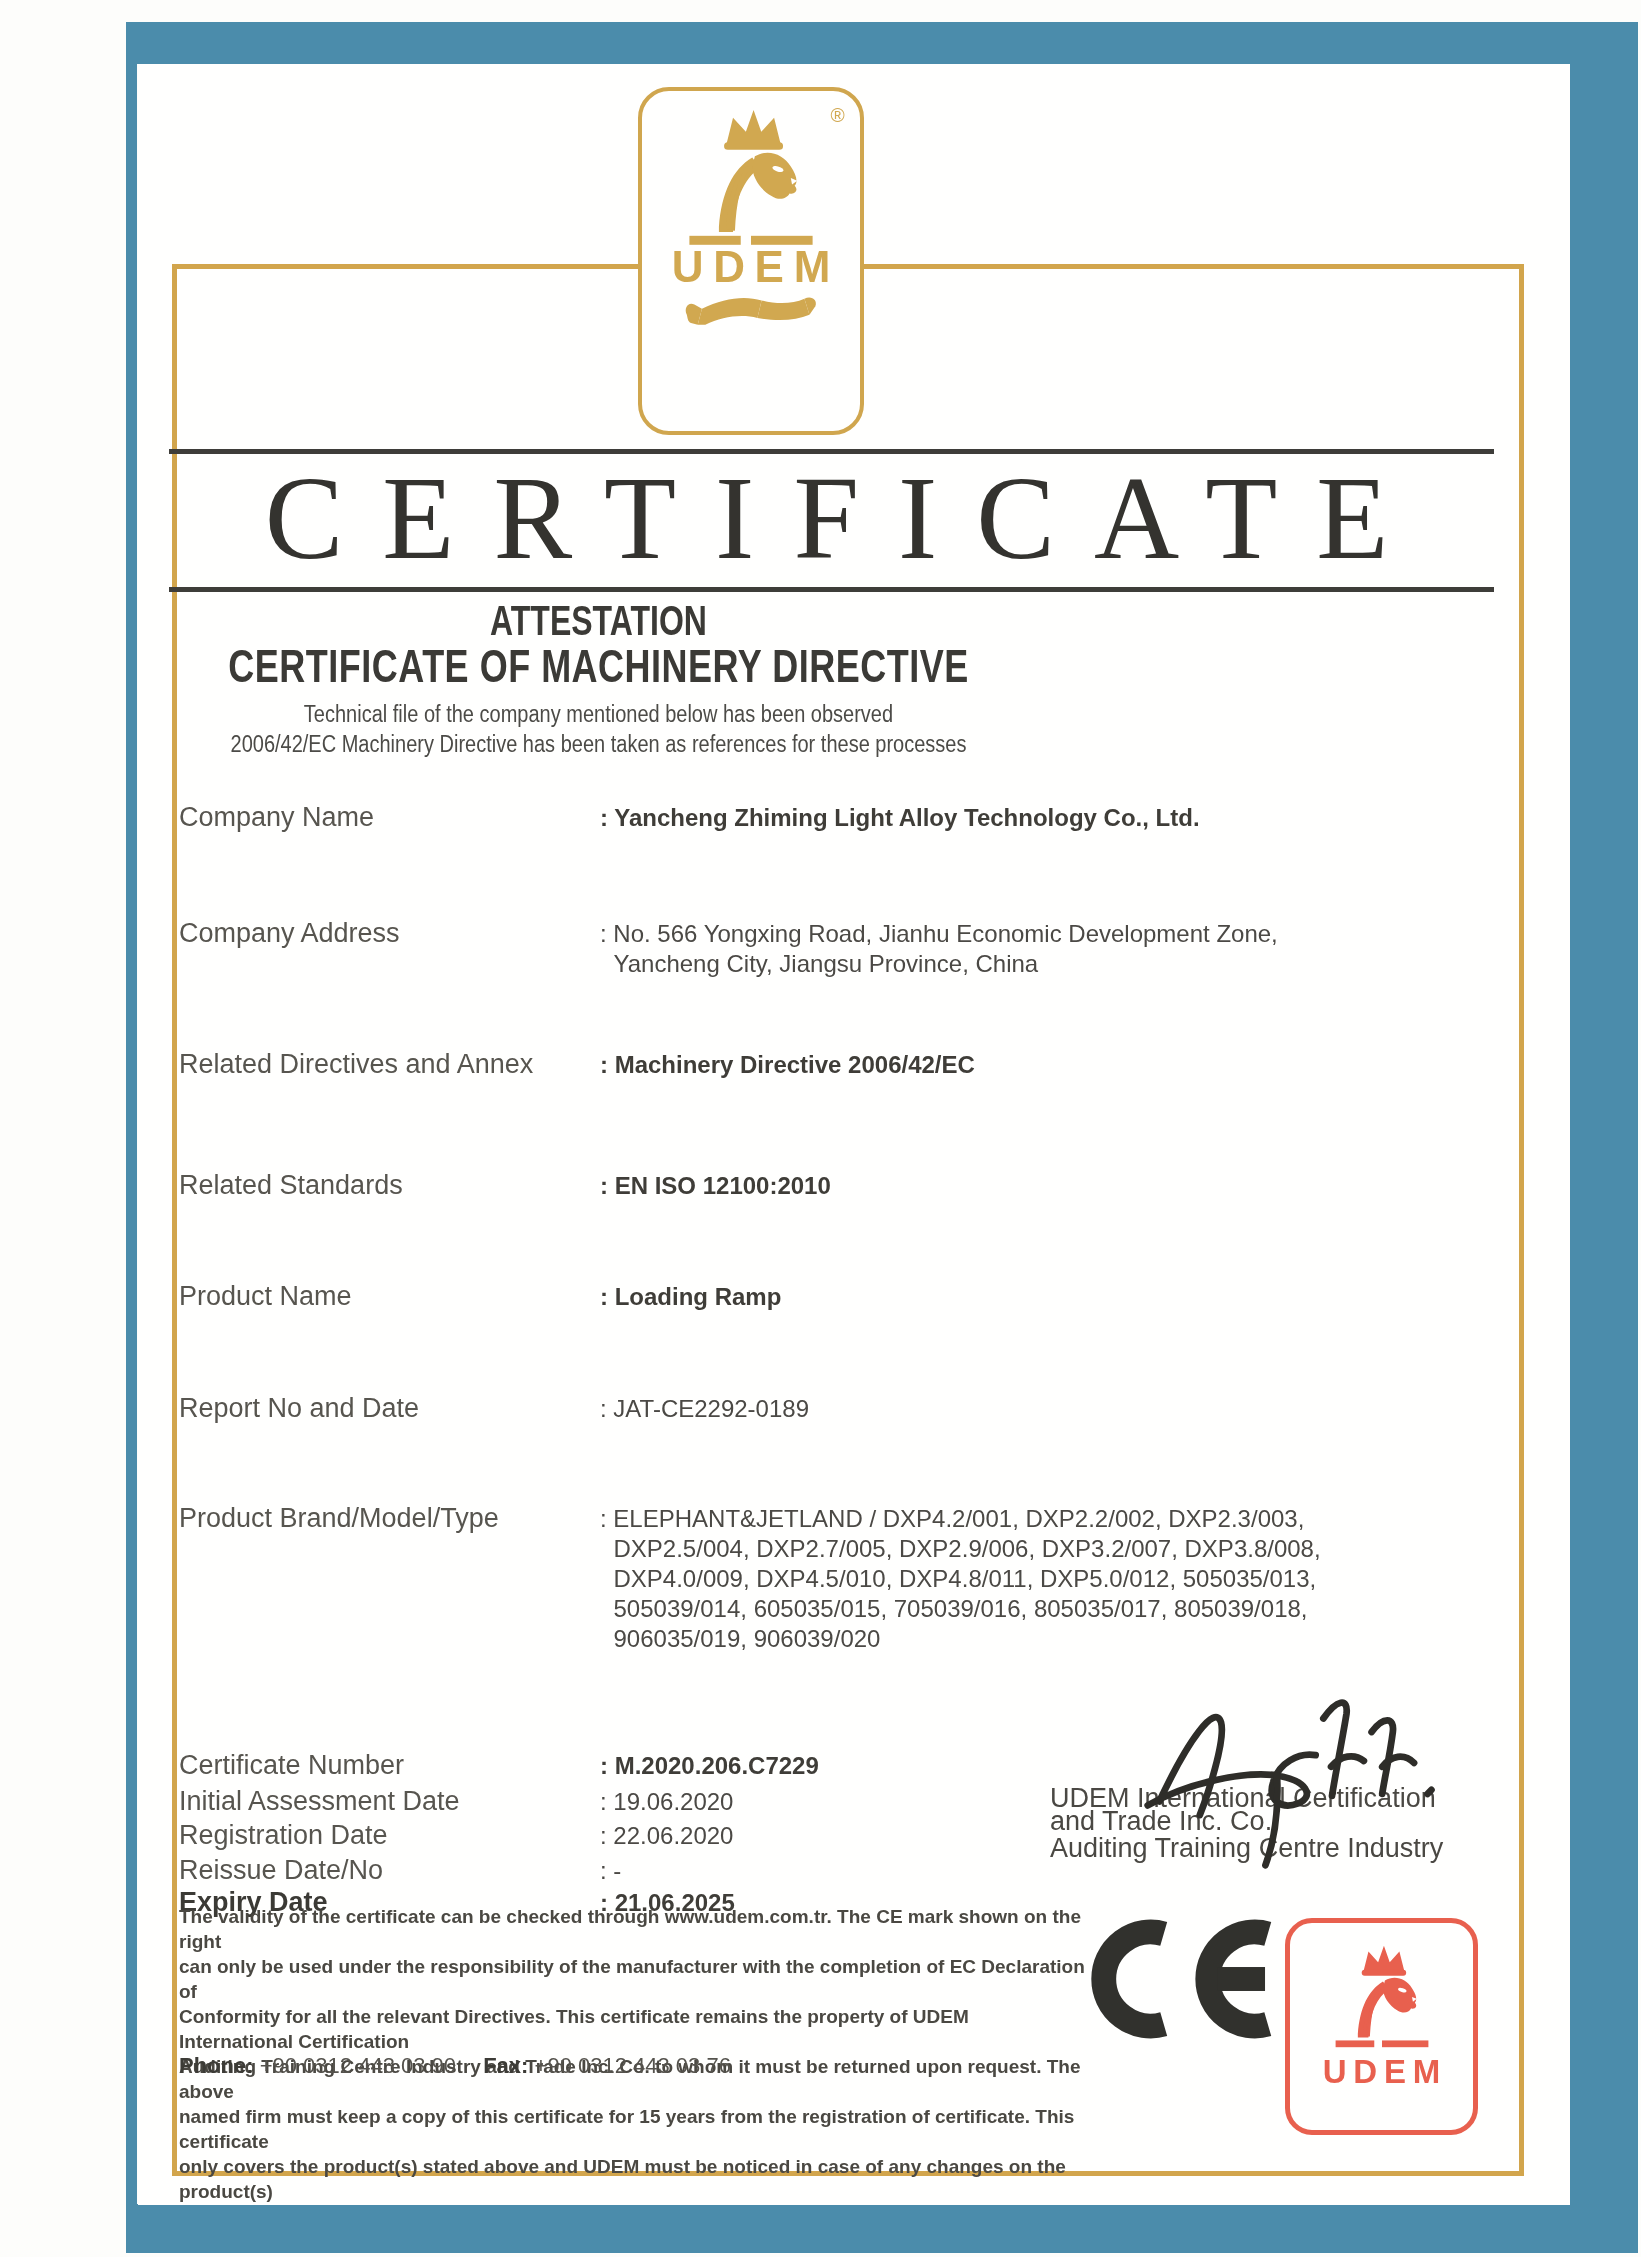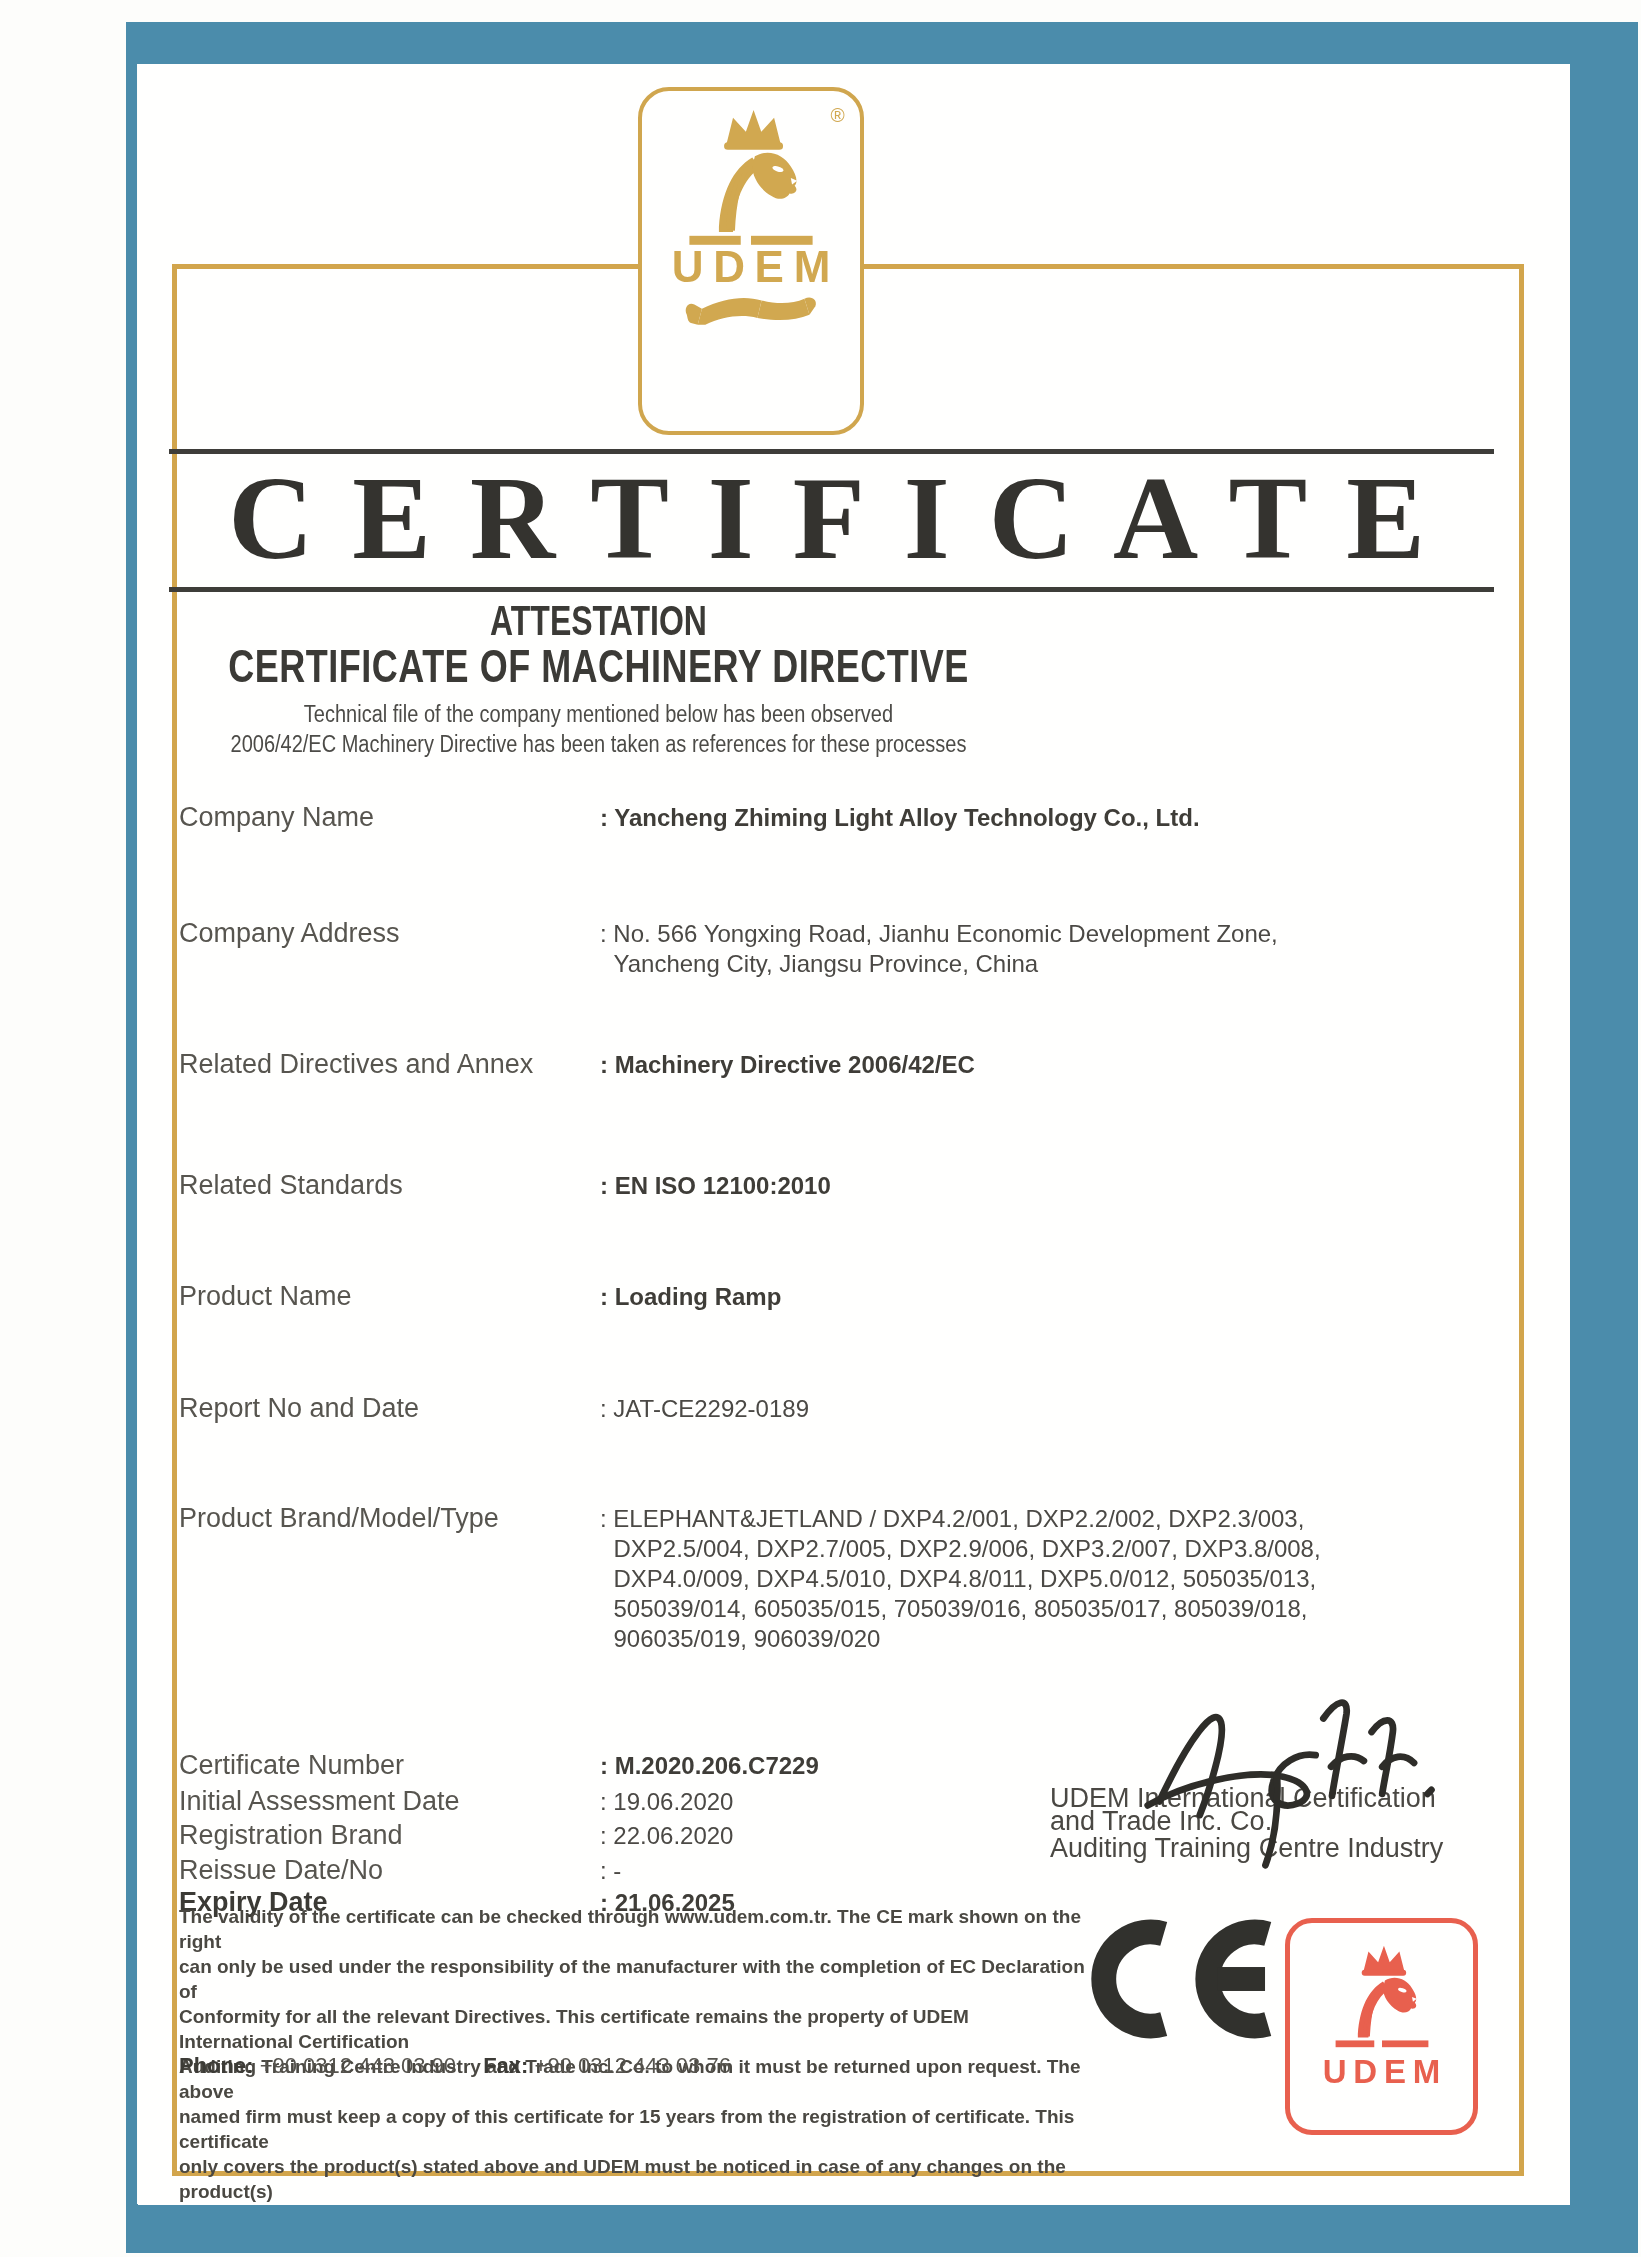--- a/index.html
+++ b/index.html
@@ -16,21 +16,21 @@
   
   .logo-top{position:absolute;left:500px;top:23px;width:226px;height:348px;background:#fffffe;
             border:4.8px solid #d0a64e;border-radius:31px;box-sizing:border-box;z-index:3;
             display:flex;flex-direction:column;align-items:center;padding-top:11.6px;color:#d1a850;}
   .logo-top .reg{position:absolute;top:13.5px;right:15.4px;font-size:19.3px;color:#d1a850;}
   .logo-brand{font-size:44px;font-weight:700;letter-spacing:9.7px;padding-left:9.7px;margin-top:-5.8px;color:#d1a850;}
   .logo-bottom .logo-brand{font-size:33px;letter-spacing:6.8px;padding-left:6.8px;margin-top:-3.9px;color:#e8604e;}
   
   .rule{position:absolute;left:31px;width:1325px;height:4.8px;background:#3e3d39;}
   .cert-title{position:absolute;left:31px;top:392px;width:1325px;text-align:center;
-              font-family:"Liberation Serif",serif;font-weight:700;font-size:118px;line-height:126px;
+              font-family:"Liberation Serif",serif;font-weight:400;font-size:118px;line-height:126px;
               letter-spacing:39px;text-indent:29px;color:#34332f;white-space:nowrap;}
   .head-block{position:absolute;left:31px;width:859px;text-align:center;color:#3b3a36;}
   .attestation{top:533px;font-size:32px;font-weight:700;transform:scaleY(1.3);transform-origin:center top;}
   .directive{top:575px;font-size:36px;font-weight:700;letter-spacing:0.5px;transform:scaleY(1.3);transform-origin:center top;}
   .intro{font-size:20px;color:#4c4b47;transform:scaleY(1.15);transform-origin:center top;}
   .intro1{top:637px;}
   .intro2{top:667px;}
   
   .row{position:absolute;left:0;width:1352px;}
   .flabel{position:absolute;left:41px;top:0;font-size:27px;color:#57554f;white-space:nowrap;}
@@ -151,21 +151,21 @@
 
     <div class="row" style="top:1686px">
       <div class="flabel">Certificate Number</div>
       <div class="fvalue b">: M.2020.206.C7229</div>
     </div>
     <div class="row" style="top:1722px">
       <div class="flabel">Initial Assessment Date</div>
       <div class="fvalue">: 19.06.2020</div>
     </div>
     <div class="row" style="top:1756px">
-      <div class="flabel">Registration Brand</div>
+      <div class="flabel">Registration Date</div>
       <div class="fvalue">: 22.06.2020</div>
     </div>
     <div class="row" style="top:1791px">
       <div class="flabel">Reissue Date/No</div>
       <div class="fvalue">: -</div>
     </div>
     <div class="row" style="top:1823px">
       <div class="flabel b">Expiry Date</div>
       <div class="fvalue b">: 21.06.2025</div>
     </div>

